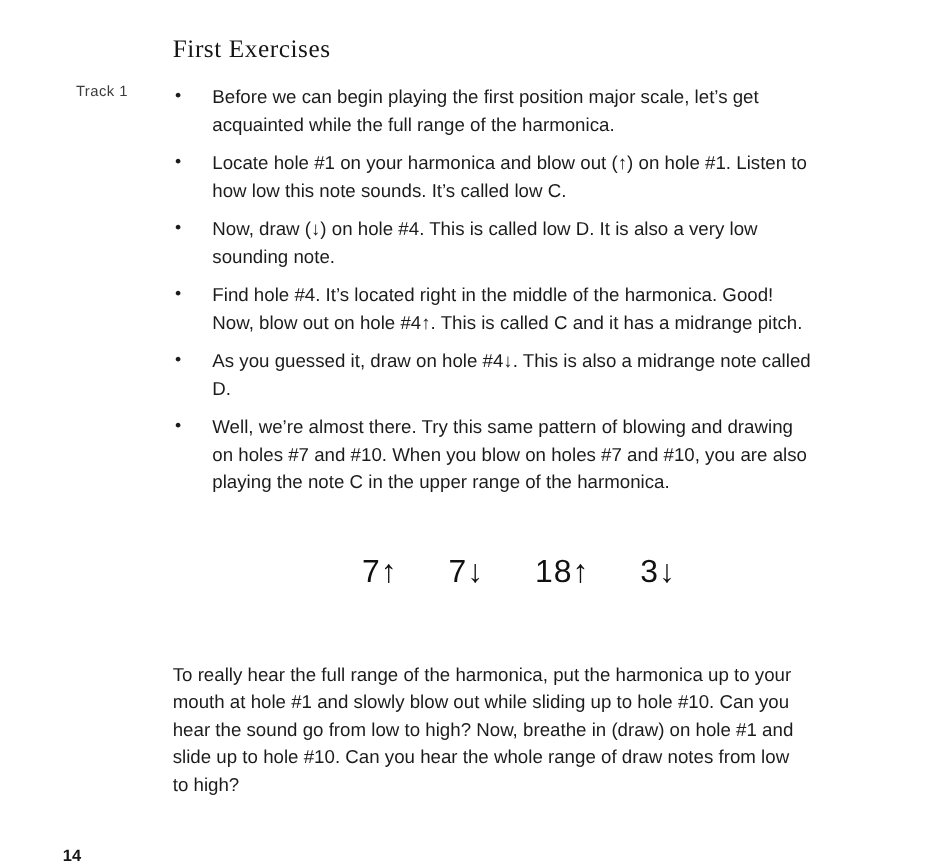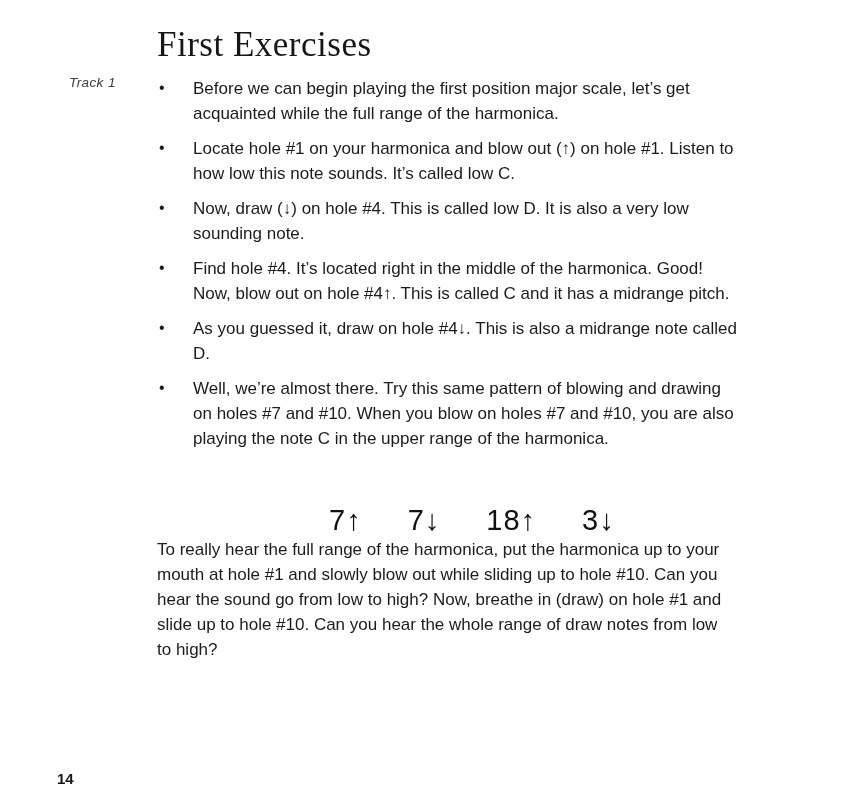--- a/index.html
+++ b/index.html
@@ -13,31 +13,30 @@
     color: #1b1b1b;
     overflow: hidden;
   }
   .track-label {
     position: absolute;
     left: 69px;
     top: 75px;
     font-size: 13.5px;
     color: #3c3c3c;
     letter-spacing: 0.4px;
-    font-style: italic;
   }
   .content {
     position: absolute;
     left: 157px;
     top: 26px;
     width: 650px;
   }
   .title {
     font-family: "Liberation Serif", "DejaVu Serif", serif;
-    font-size: 35px;
+    font-size: 23px;
     font-weight: 400;
     letter-spacing: 0.5px;
     color: #161616;
     line-height: 38px;
     margin: 0 0 12px 0;
   }
   ul.bullets {
     list-style: none;
     margin: 0;
     padding: 0;
@@ -62,20 +61,21 @@
   .notation-row {
     display: flex;
     gap: 46px;
     margin: 52px 0 0 172px;
     font-size: 29px;
     line-height: 34px;
     color: #111111;
     letter-spacing: 1px;
   }
   .closing {
+    margin-top: 64px;
     font-size: 17px;
     line-height: 25px;
     white-space: pre-line;
   }
   .page-number {
     position: absolute;
     left: 57px;
     top: 770px;
     font-size: 15px;
     font-weight: bold;

